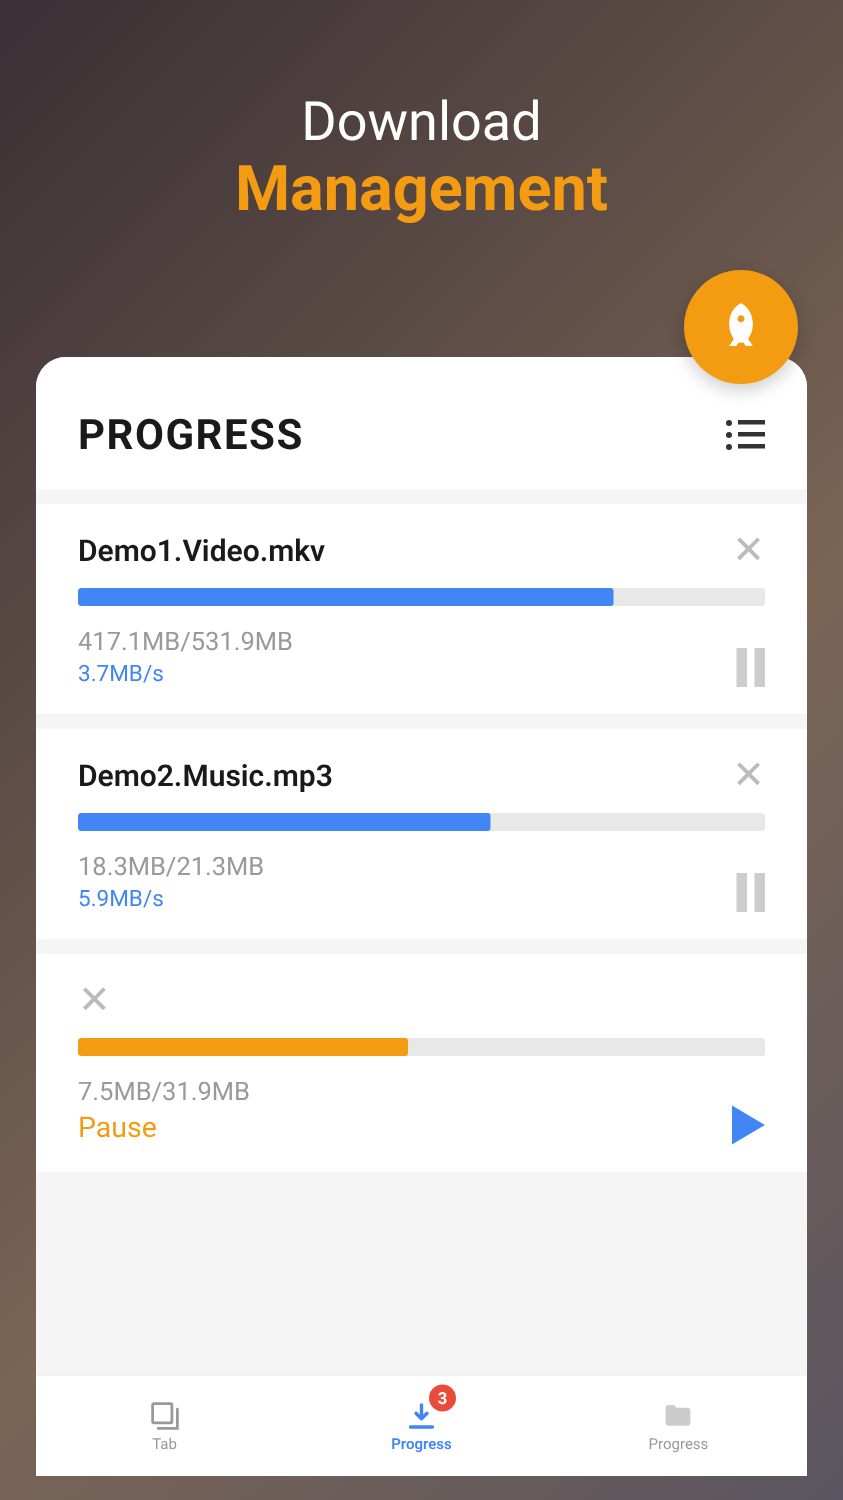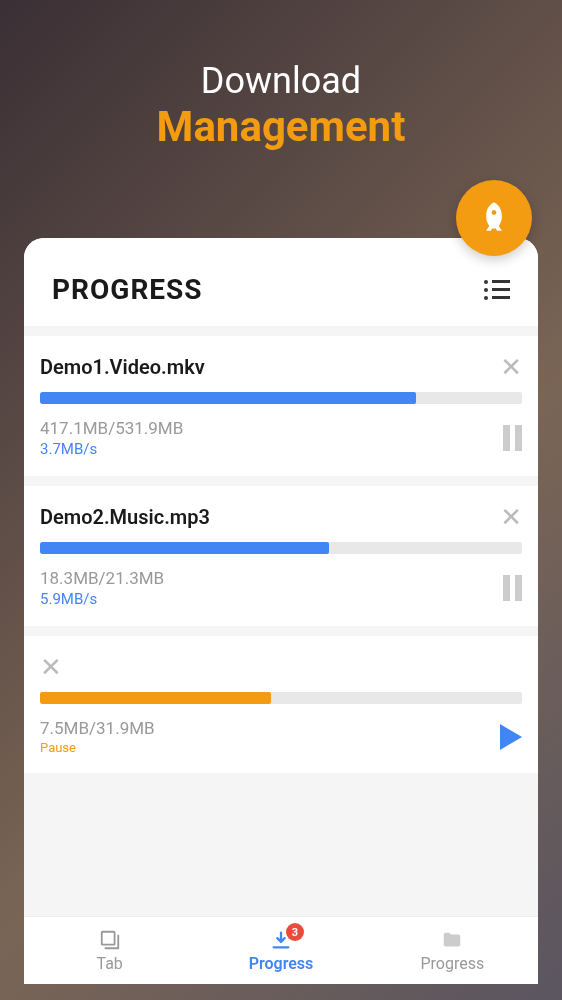--- a/index.html
+++ b/index.html
@@ -84,21 +84,21 @@
       background: #333;
       border-radius: 50%;
     }
     .list-icon-line {
       width: 18px;
       height: 3px;
       background: #333;
     }
     .download-item {
       background: #ffffff;
-      padding: 18px 16px;
+      padding: 18px 28px;
       margin-top: 10px;
     }
     .item-header {
       display: flex;
       justify-content: space-between;
       align-items: center;
       margin-bottom: 12px;
     }
     .item-name {
       font-size: 20px;
@@ -125,37 +125,37 @@
     }
     .progress-fill.blue {
       background: #4285f4;
     }
     .progress-fill.orange {
       background: #f39c12;
     }
     .item-footer {
       display: flex;
       justify-content: space-between;
-      align-items: center;
+      align-items: flex-end;
     }
     .item-stats {
       display: flex;
       flex-direction: column;
       gap: 2px;
     }
     .size-text {
       font-size: 17px;
       color: #999;
     }
     .speed-text {
       font-size: 15px;
       color: #4285f4;
     }
     .pause-text {
-      font-size: 13px;
+      font-size: 19px;
       color: #f39c12;
     }
     .pause-icon {
       display: flex;
       gap: 5px;
     }
     .pause-bar {
       width: 7px;
       height: 26px;
       background: #ccc;
@@ -180,21 +180,21 @@
     .nav-item {
       flex: 1;
       display: flex;
       flex-direction: column;
       align-items: center;
       justify-content: center;
       gap: 3px;
       position: relative;
     }
     .nav-label {
-      font-size: 16px;
+      font-size: 10px;
       color: #999;
     }
     .nav-label.active {
       color: #4285f4;
       font-weight: 600;
     }
     .nav-badge {
       position: absolute;
       top: 6px;
       left: 50%;

